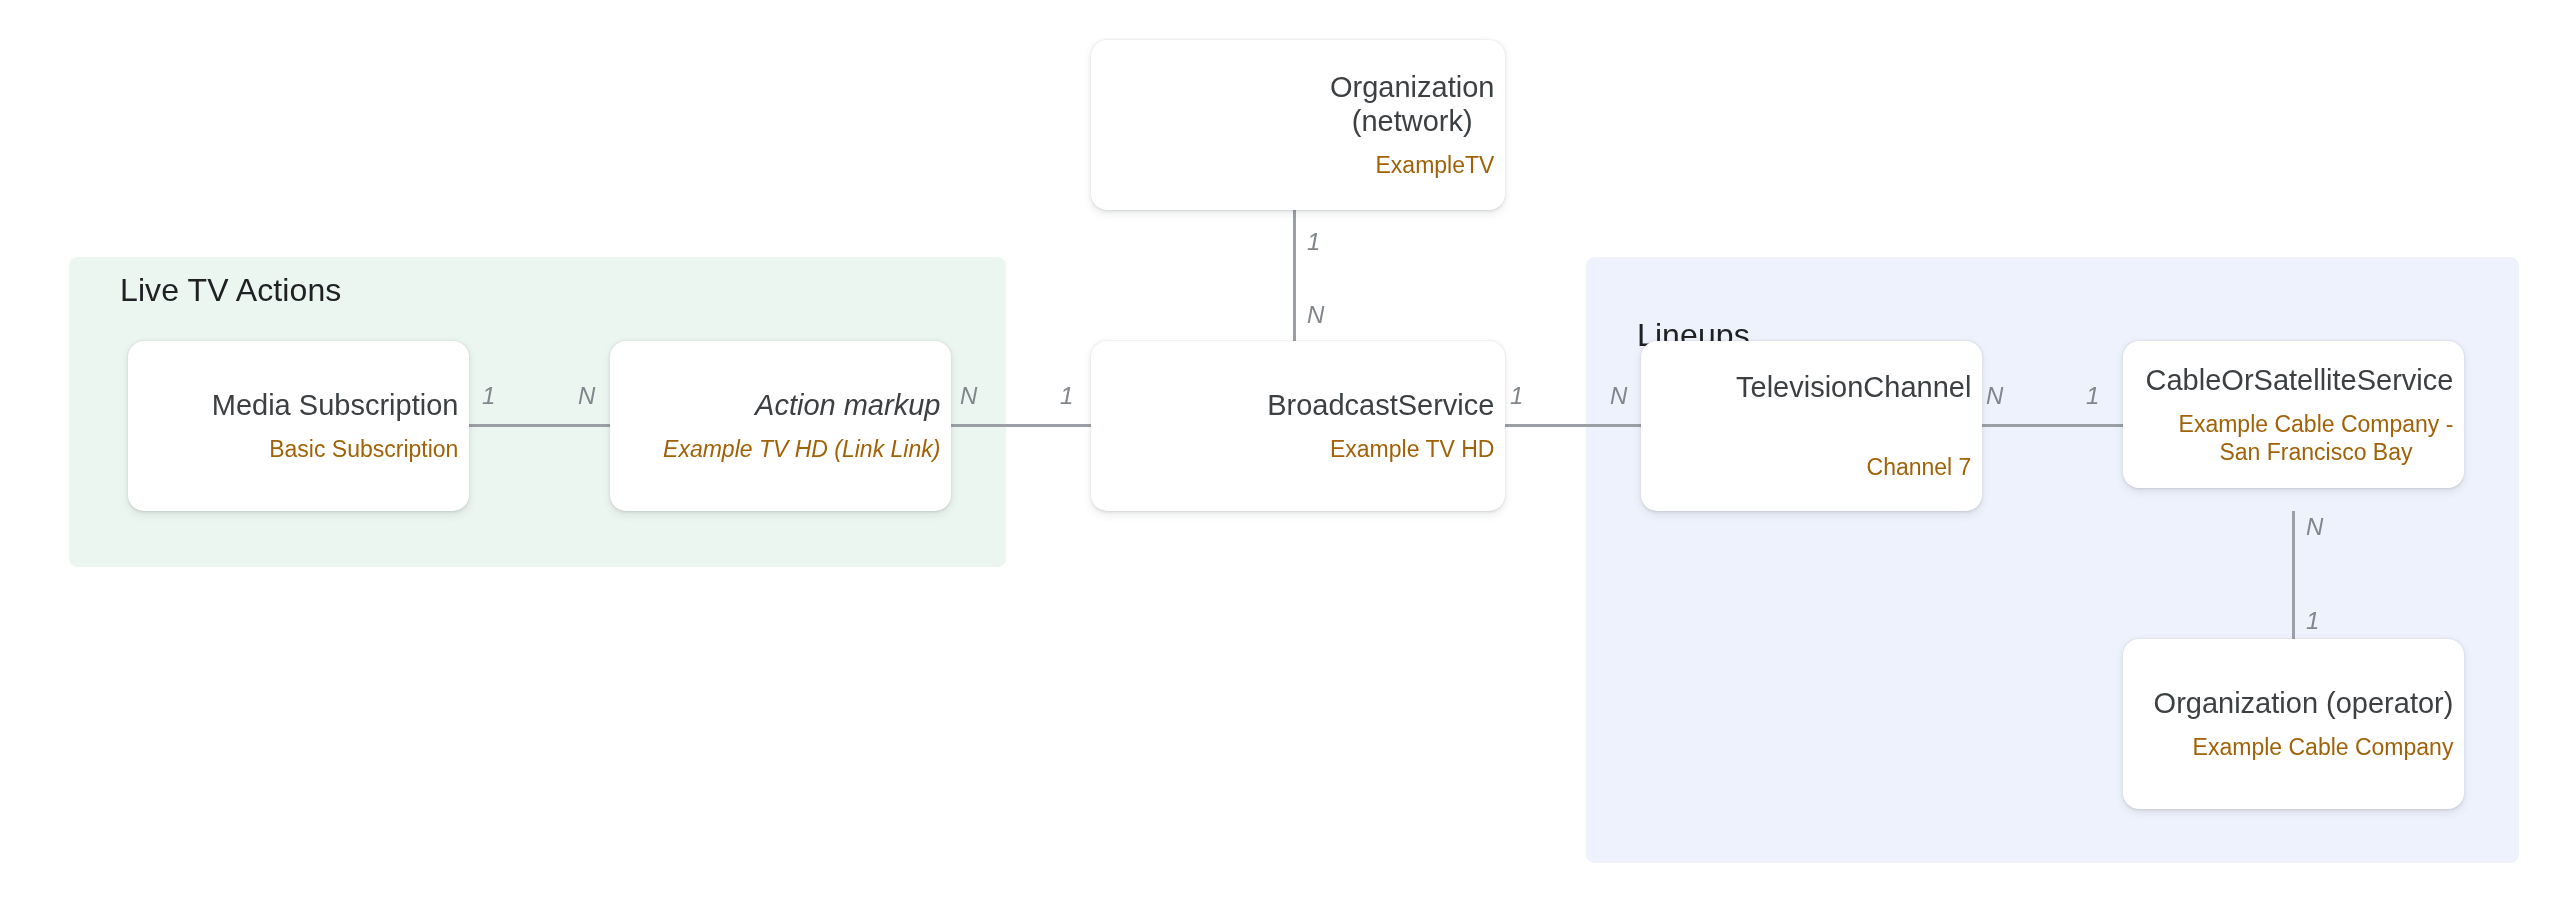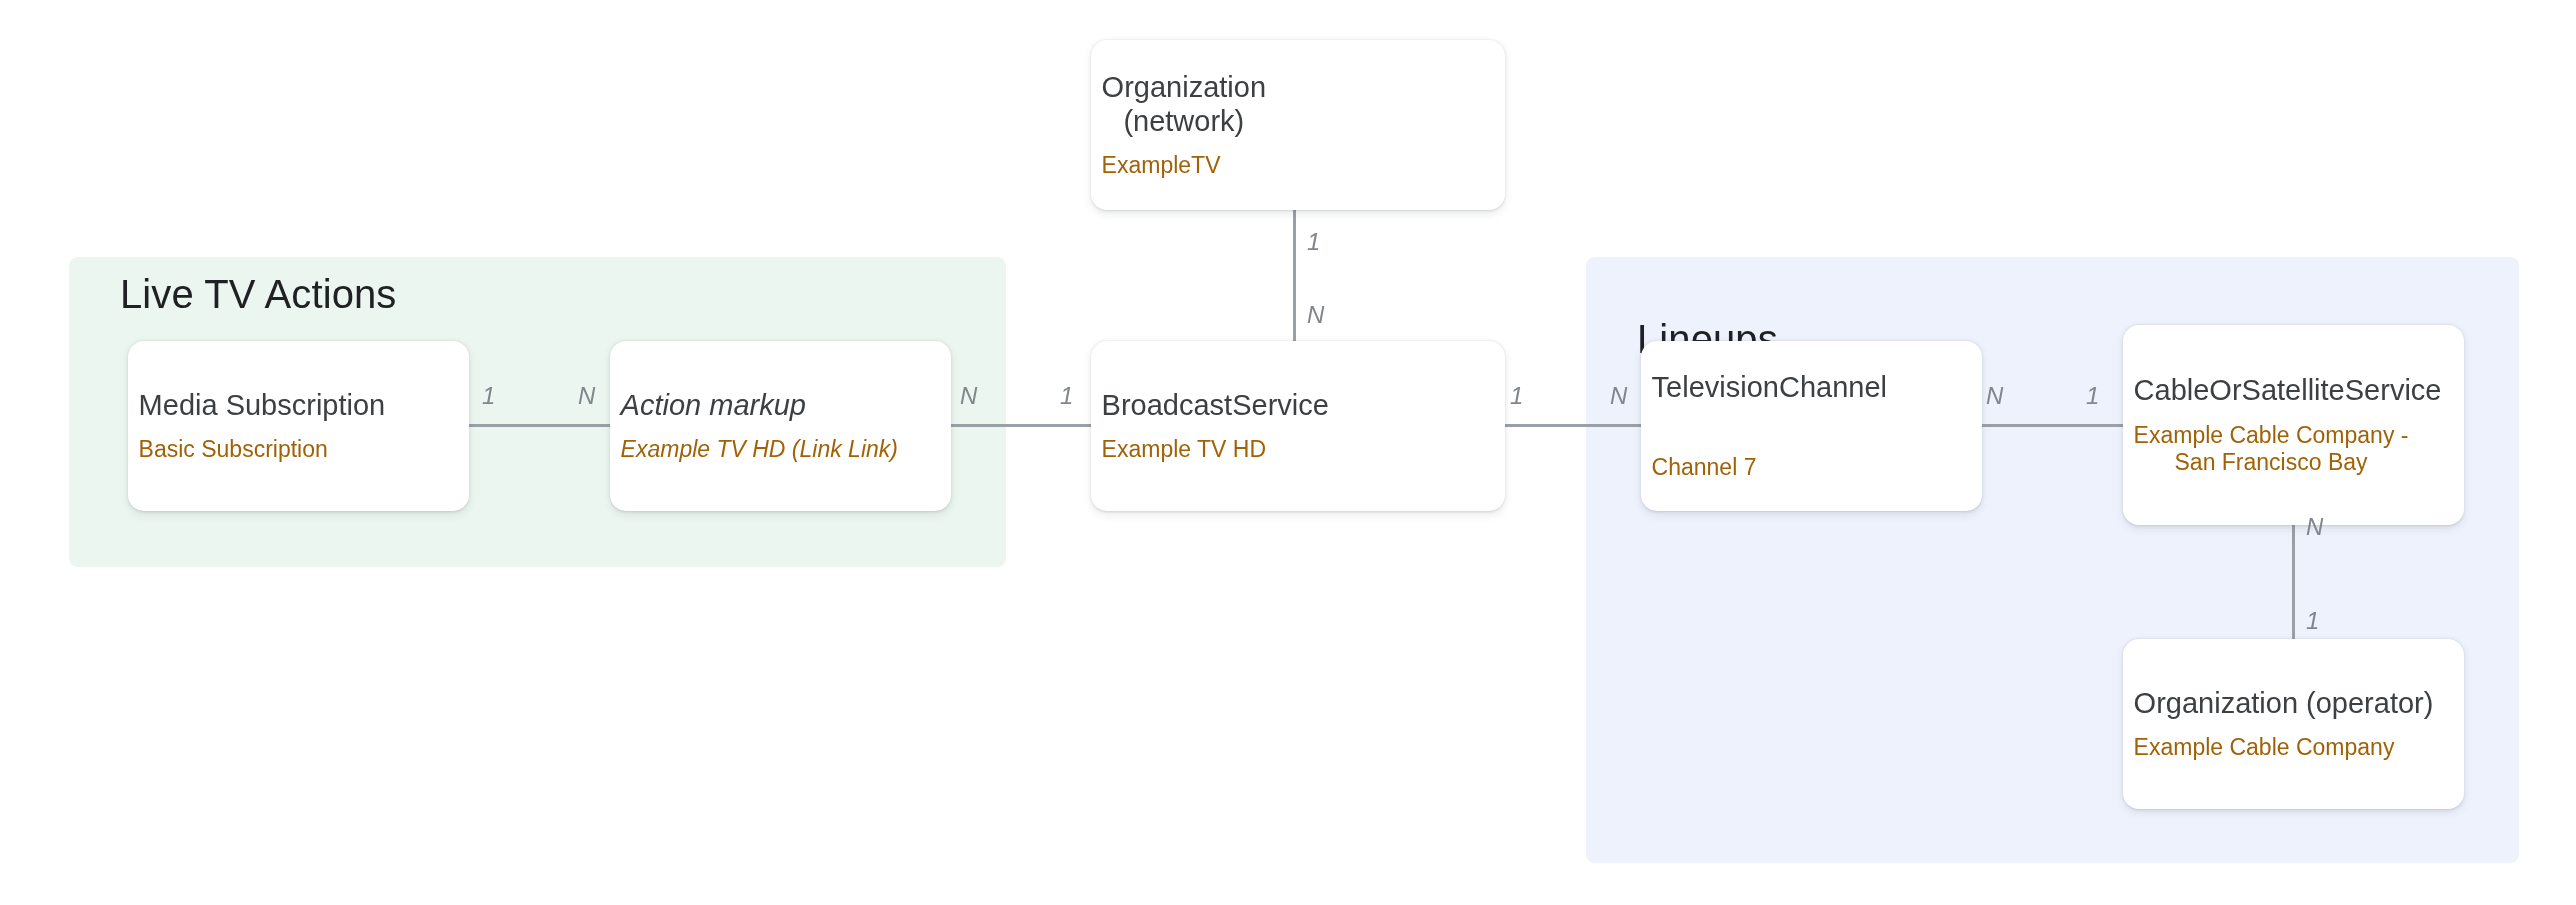--- a/index.html
+++ b/index.html
@@ -21,37 +21,37 @@
   }
 
   
   .group {
     position: absolute;
     border-radius: 8.8px;
     box-sizing: border-box;
   }
   .group-title {
     position: absolute;
-    font-size: 40px;
+    font-size: 32px;
     color: #202124;
     font-weight: 400;
     letter-spacing: 0.1px;
     white-space: nowrap;
   }
 
   
   .node {
     position: absolute;
     background: #ffffff;
     border-radius: 16px;
     box-shadow: 0 0.9px 2.7px rgba(60,64,67,0.16), 0 3.5px 8.8px rgba(60,64,67,0.10);
     box-sizing: border-box;
     display: flex;
     flex-direction: column;
-    align-items: flex-start;
+    align-items: flex-end;
     justify-content: center;
     z-index: 5;
     padding: 0 10.6px;
   }
   .node-title {
     font-size: 29px;
     color: #3c4043;
     line-height: 1.18;
     text-align: center;
     white-space: pre-line;
@@ -143,21 +143,21 @@
   <div class="node" style="left:1091px; top:341px; width:414px; height:170px;">
     <div class="node-title">BroadcastService</div>
     <div class="node-subtitle">Example TV HD</div>
   </div>
 
   <div class="node" style="left:1641px; top:341px; width:341px; height:170px;gap:36px;">
     <div class="node-title">TelevisionChannel</div>
     <div class="node-subtitle">Channel 7</div>
   </div>
 
-  <div class="node" style="left:2123px; top:325px; width:341px; height:200px;">
+  <div class="node" style="left:2123px; top:341px; width:341px; height:147px;">
     <div class="node-title">CableOrSatelliteService</div>
     <div class="node-subtitle">Example Cable Company -
 San Francisco Bay</div>
   </div>
 
   <div class="node" style="left:2123px; top:639px; width:341px; height:170px;">
     <div class="node-title">Organization (operator)</div>
     <div class="node-subtitle">Example Cable Company</div>
   </div>
 

